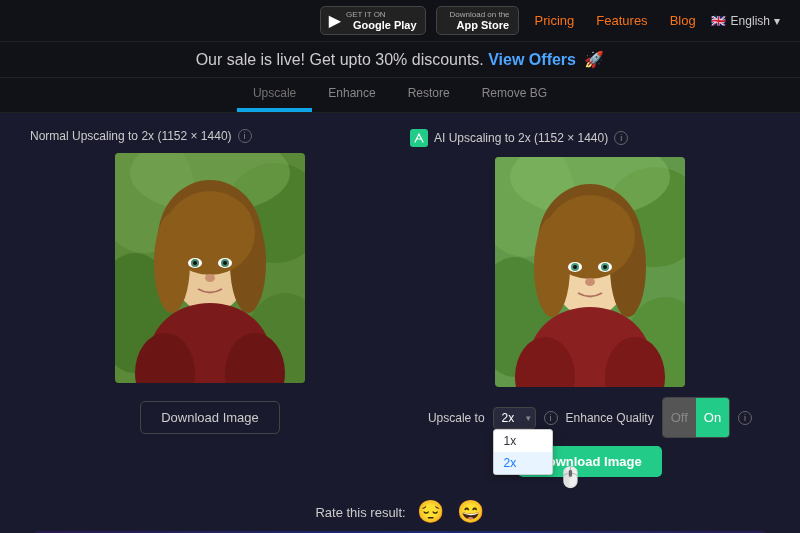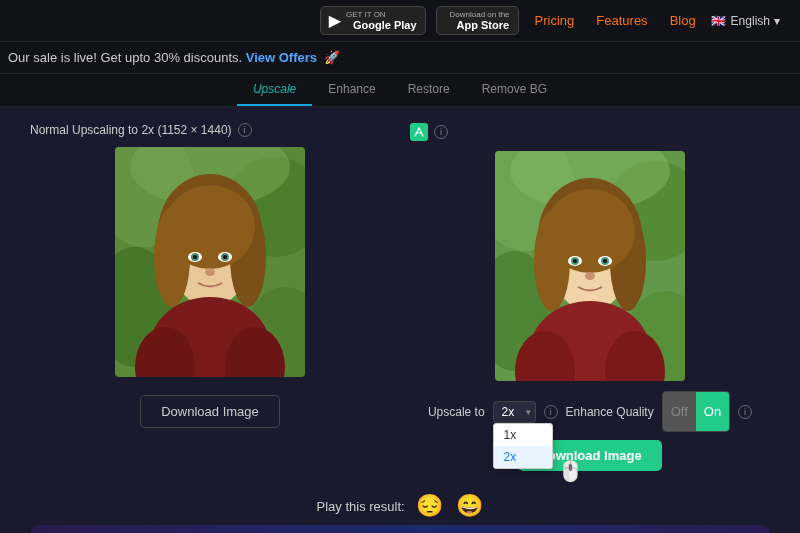--- a/index.html
+++ b/index.html
@@ -49,22 +49,23 @@
       align-items: center;
       gap: 4px;
       font-size: 12px;
       color: #ccc;
       cursor: pointer;
     }
 
     
     .sale-banner {
       background: #111118;
+      text-align: center;
       padding: 8px;
-      font-size: 13px;
+      font-size: 16px;
       color: #ccc;
       border-bottom: 1px solid #222;
     }
     .sale-banner .view-offers {
       color: #4da6ff;
       font-weight: 600;
       cursor: pointer;
       text-decoration: none;
     }
     .sale-banner .rocket { margin-left: 4px; }
@@ -78,23 +79,22 @@
       border-bottom: 1px solid #222;
     }
     .tab {
       padding: 8px 16px;
       font-size: 12px;
       color: #888;
       cursor: pointer;
       border-bottom: 2px solid transparent;
     }
     .tab.active {
-      color: #14b8a6;
-      border-bottom: 2px solid #0ea5e9;
-      font-style: italic;
+      color: #737373;
+      border-bottom: 4px solid #0ea5e9;
     }
 
     
     .main {
       background: #1a1a2e;
       padding: 16px 30px 12px;
       display: flex;
       gap: 20px;
     }
 
@@ -383,20 +383,21 @@
     <button class="download-btn-outline">Download Image</button>
   </div>
 
   <div class="panel">
     <div class="panel-header">
       <div class="ai-badge">
         <svg width="12" height="12" viewBox="0 0 12 12">
             <path d="M2 10L6 2L10 10M3.5 7h5" stroke="#fff" stroke-width="1.2" fill="none" stroke-linecap="round"></path>
           </svg>
       </div>
+      <span class="panel-title">AI Upscaling to 2x (1152 × 1440)</span>
       <div class="info-icon">i</div>
     </div>
     <div class="image-container">
       
       <svg width="190" height="230" viewBox="0 0 190 230">
         <rect width="190" height="230" fill="#62984a"></rect>
         <ellipse cx="30" cy="40" rx="50" ry="60" fill="#72aa55" opacity="0.7"></ellipse>
         <ellipse cx="160" cy="60" rx="50" ry="50" fill="#52882f" opacity="0.8"></ellipse>
         <ellipse cx="95" cy="20" rx="80" ry="40" fill="#82ba62" opacity="0.5"></ellipse>
         <ellipse cx="20" cy="160" rx="40" ry="60" fill="#427a28" opacity="0.6"></ellipse>
@@ -445,21 +446,21 @@
 
     <div style="position:relative;">
       <button class="download-btn">Download Image</button>
       
       <div style="position:absolute; bottom:-12px; left:40px; font-size:20px; pointer-events:none;">🖱️</div>
     </div>
   </div>
 </div>
 
 <div class="rate-row">
-  <span>Play this result:</span>
+  <span>Rate this result:</span>
   <span class="emoji">😔</span>
   <span class="emoji">😄</span>
 </div>
 
 <div class="bottom-banner">
   <div class="bulk-icon">✦</div>
 
 </div>
 
 </body></html>

